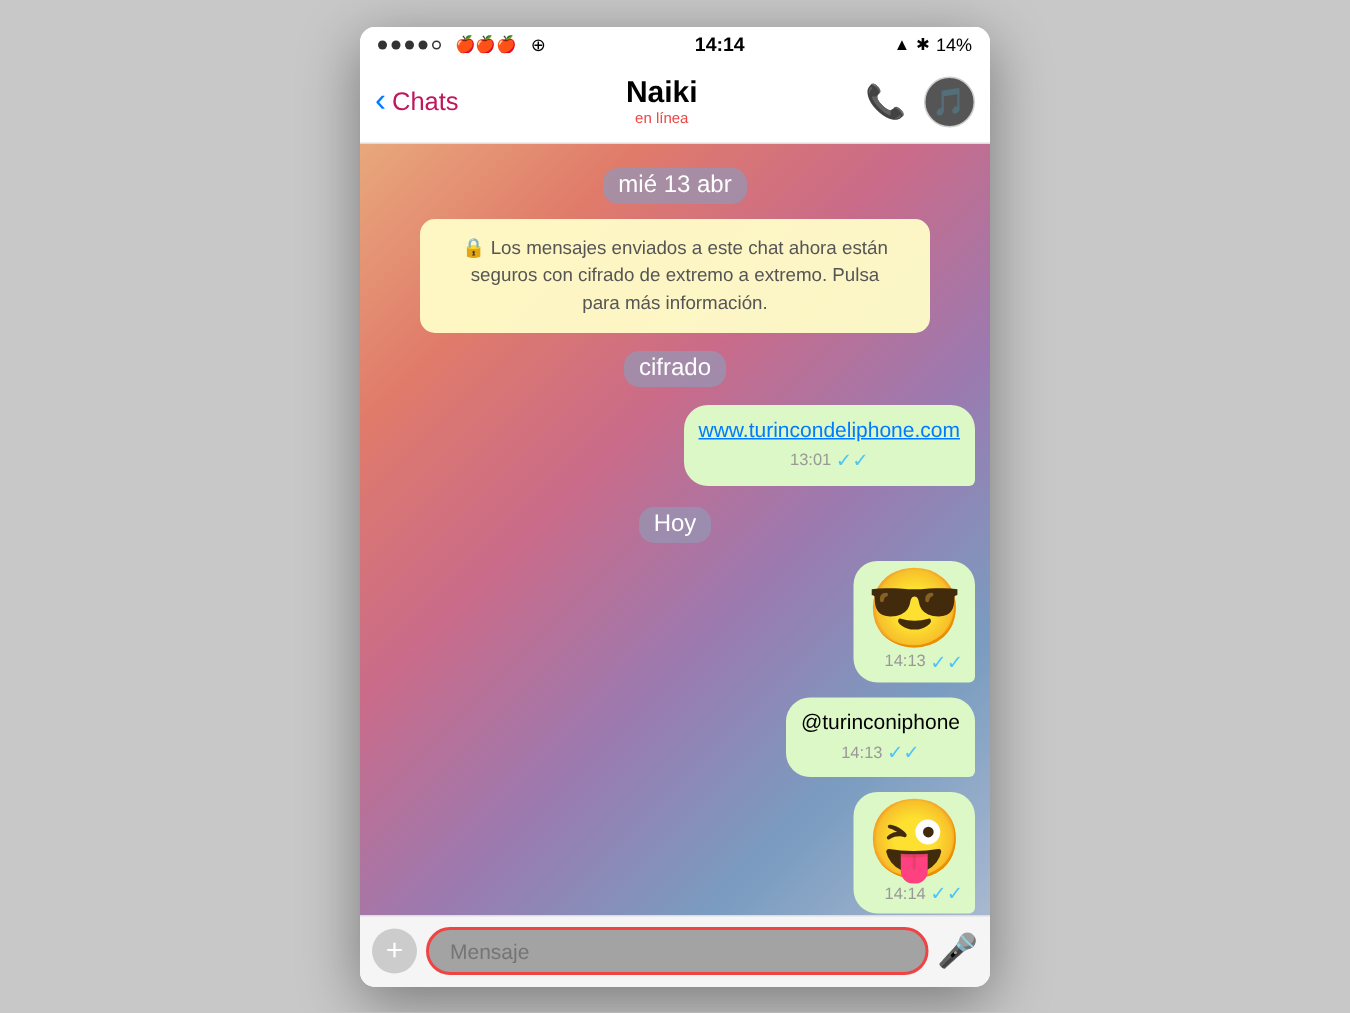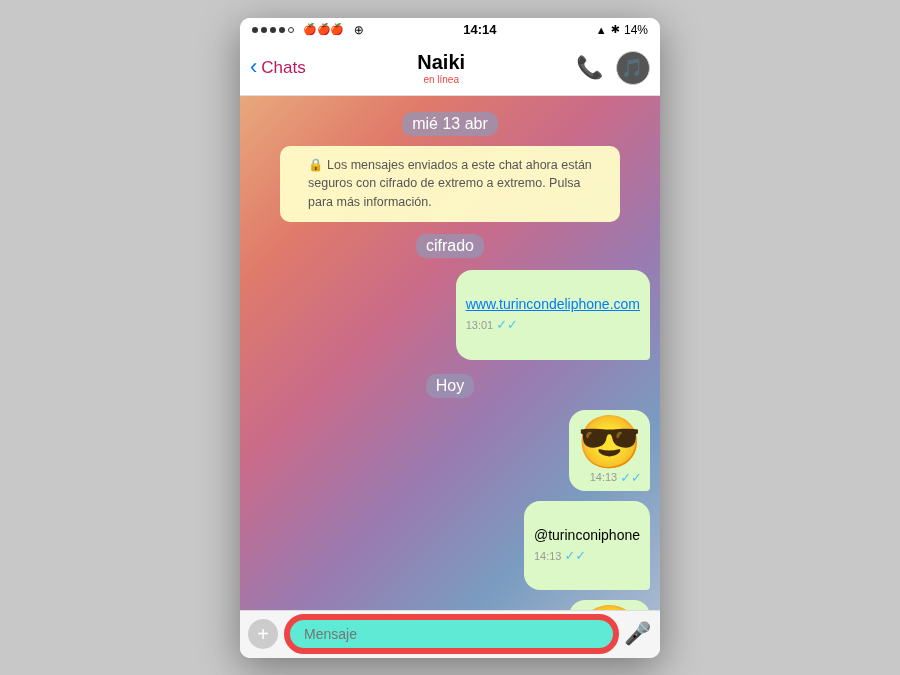--- a/index.html
+++ b/index.html
@@ -138,54 +138,54 @@
     }
 
     
     .security-notice {
       align-self: center;
       background: rgba(255, 253, 200, 0.95);
       border-radius: 10px;
       padding: 10px 28px;
       font-size: 12.5px;
       color: #555;
-      text-align: left;
+      text-align: center;
       max-width: 85%;
       line-height: 1.5;
     }
 
     
     .msg-row {
       display: flex;
       margin: 2px 0;
     }
     .msg-row.outgoing {
       justify-content: flex-end;
     }
 
     .bubble {
       max-width: 72%;
-      padding: 25px 10px;
+      padding: 7px 10px;
       border-radius: 16px;
       font-size: 14px;
       line-height: 1.4;
       position: relative;
     }
     .bubble.outgoing {
       background: #dcf8c6;
       border-bottom-right-radius: 4px;
     }
     .bubble-link {
       color: #007aff;
       text-decoration: underline;
       font-size: 14px;
     }
     .bubble-meta {
       display: flex;
-      justify-content: flex-start;
+      justify-content: center;
       align-items: center;
       gap: 3px;
       margin-top: 2px;
     }
     .bubble-time {
       font-size: 11px;
       color: #999;
     }
     .check-marks {
       color: #4fc3f7;
@@ -225,22 +225,22 @@
       background: #ccc;
       display: flex;
       align-items: center;
       justify-content: center;
       font-size: 20px;
       color: white;
       cursor: pointer;
     }
     .input-field {
       flex: 1;
-      background: #5eead4;
-      border: 6px solid #ef4444;
+      background: #a3a3a3;
+      border: 2px solid #ef4444;
       border-radius: 20px;
       padding: 6px 14px;
       font-size: 14px;
       outline: none;
       color: #333;
     }
     .input-mic {
       color: #aaa;
       font-size: 22px;
       cursor: pointer;

